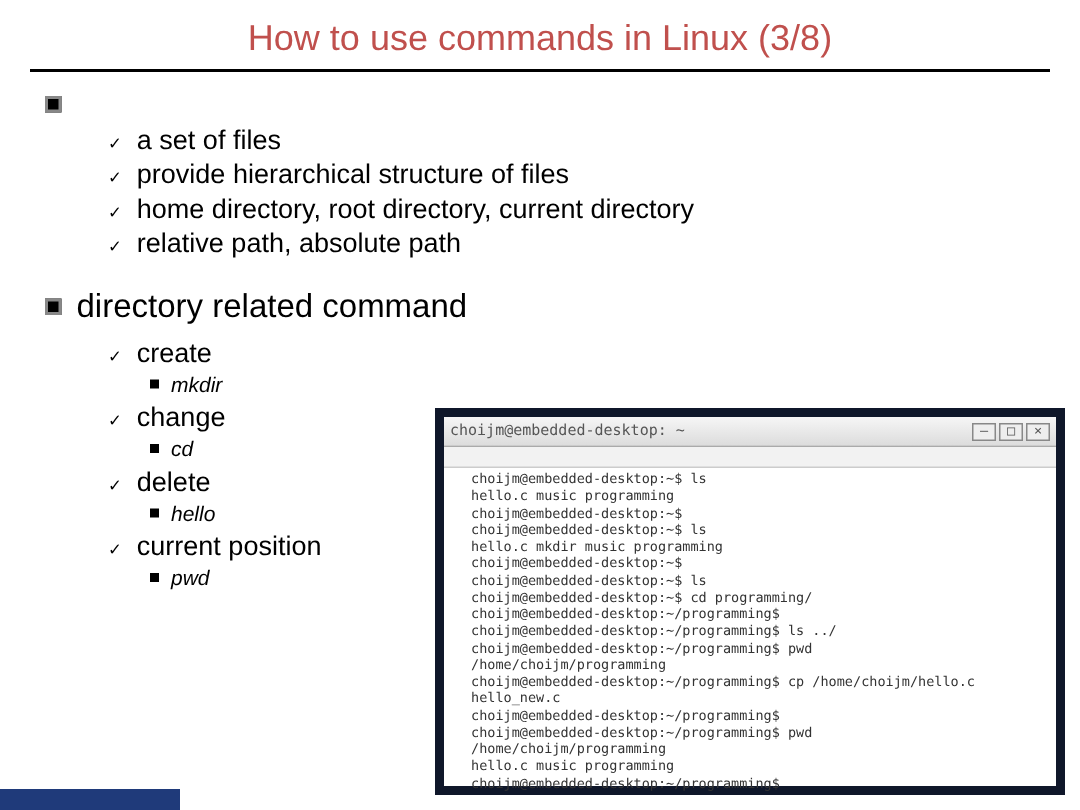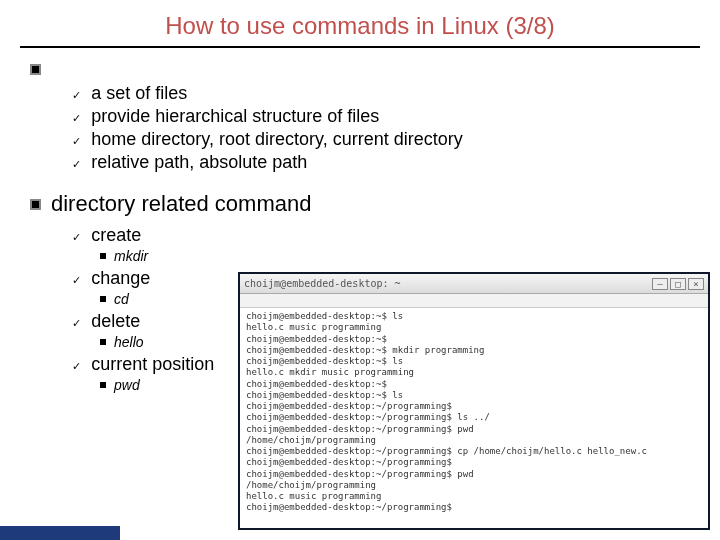--- a/index.html
+++ b/index.html
@@ -79,23 +79,23 @@
     top: -2px;
   }
   .li3-text {
     font-size: 14px;
     font-style: italic;
   }
   .terminal {
     position: absolute;
     right: 10px;
     top: 272px;
-    width: 472px;
+    width: 420px;
     height: 258px;
-    border: 2px solid #0f172a;
+    border: 6px solid #0f172a;
     background: #fff;
     font-family: monospace;
   }
   .term-titlebar {
     height: 20px;
     background: linear-gradient(#f6f6f6,#dcdcdc);
     border-bottom: 1px solid #aaa;
     display: flex;
     align-items: center;
     justify-content: space-between;
@@ -120,20 +120,21 @@
     height: 14px;
     background: #f2f2f2;
     border-bottom: 1px solid #ccc;
   }
   .term-body {
     padding: 3px 6px;
     font-size: 9px;
     line-height: 1.25;
     color: #555;
     filter: blur(0.5px);
+    margin-left: 12px;
   }
   .term-body .p { color: #333; }
   .footer-bar {
     position: absolute;
     left: 0;
     bottom: 0;
     width: 120px;
     height: 14px;
     background: #1f3a7a;
   }
@@ -233,25 +234,25 @@
       <div class="win-btn">–</div>
       <div class="win-btn">□</div>
       <div class="win-btn">×</div>
     </div>
   </div>
   <div class="term-menu"></div>
   <div class="term-body" id="term-body">
       <div class="p">choijm@embedded-desktop:~$ ls</div>
       <div class="p">hello.c  music  programming</div>
       <div class="p">choijm@embedded-desktop:~$</div>
-      <div class="p">choijm@embedded-desktop:~$ mkdir programming</div>
       <div class="p">choijm@embedded-desktop:~$ ls</div>
       <div class="p">hello.c  mkdir music  programming</div>
       <div class="p">choijm@embedded-desktop:~$</div>
       <div class="p">choijm@embedded-desktop:~$ ls</div>
+      <div class="p">choijm@embedded-desktop:~$ cd programming/</div>
       <div class="p">choijm@embedded-desktop:~/programming$</div>
       <div class="p">choijm@embedded-desktop:~/programming$ ls ../</div>
       <div class="p">choijm@embedded-desktop:~/programming$ pwd</div>
       <div class="p">/home/choijm/programming</div>
       <div class="p">choijm@embedded-desktop:~/programming$ cp /home/choijm/hello.c hello_new.c</div>
       <div class="p">choijm@embedded-desktop:~/programming$</div>
       <div class="p">choijm@embedded-desktop:~/programming$ pwd</div>
       <div class="p">/home/choijm/programming</div>
       <div class="p">hello.c  music  programming</div>
       <div class="p">choijm@embedded-desktop:~/programming$</div>

